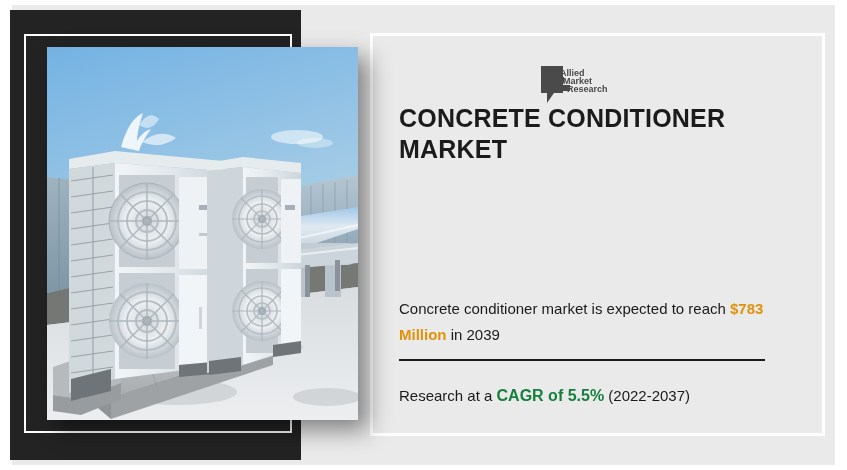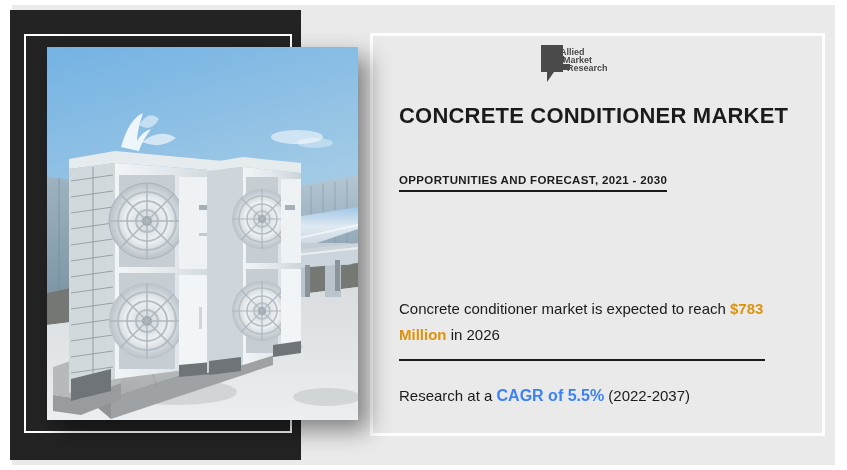--- a/index.html
+++ b/index.html
@@ -35,27 +35,27 @@
   
   #photo{
     position:absolute;left:47px;top:47px;width:311px;height:373px;
     overflow:hidden;
     box-shadow:10px 10px 22px rgba(0,0,0,0.45);
     background:#8fc0e8;
   }
   #photo svg{display:block;width:311px;height:373px;}
 
   
-  #logo-wrap{position:absolute;left:537px;top:42px;width:70px;height:47px;}
+  #logo-wrap{position:absolute;left:537px;top:63px;width:70px;height:47px;}
   #logo-wrap svg{display:block;width:70px;height:47px;}
 
   
   #headline{
     position:absolute;left:399px;top:103px;width:400px;
-    font-size:22px;font-weight:bold;color:#1b1b1b;
+    font-size:25px;font-weight:bold;color:#1b1b1b;
     line-height:1.22;letter-spacing:0.2px;
   }
   #subhead-wrap{
     position:absolute;left:399px;top:170px;width:400px;
   }
   #subhead{
     display:inline-block;
     font-size:11.5px;font-weight:bold;color:#1b1b1b;
     letter-spacing:0.35px;
     padding-bottom:4px;
@@ -69,21 +69,21 @@
   }
   #fact1 .hl{color:#e09209;font-weight:bold;}
   #divider{
     position:absolute;left:399px;top:359px;width:366px;height:0;
     border-top:2px solid #1b1b1b;
   }
   #fact2{
     position:absolute;left:399px;top:383px;width:380px;
     font-size:15px;color:#1b1b1b;line-height:1.6;white-space:nowrap;
   }
-  #fact2 .hl{color:#3b82f6;font-weight:bold;font-size:16px;}
+  #fact2 .hl{color:#15803d;font-weight:bold;font-size:16px;}
 </style>
 </head>
 <body>
 
 <div id="stage">
 
   <div id="grey-panel"></div>
   <div id="grey-inner-frame"></div>
 
   <div id="dark-panel"></div>
@@ -312,26 +312,23 @@
       <g fill="#4a4a4a" font-family="Liberation Sans, sans-serif" font-size="9" font-weight="bold">
         <text x="23" y="13">Allied</text>
         <text x="26" y="21">Market</text>
         <text x="30" y="29">Research</text>
       </g>
     </svg>
   </div>
 
   <div id="headline">CONCRETE CONDITIONER MARKET</div>
 
-  <div id="subhead-wrap">
-    <span id="subhead">OPPORTUNITIES AND FORECAST, 2021 - 2030</span>
-  </div>
 
   <div id="fact1">
-    <span>Concrete conditioner market is expected to reach </span><span class="hl">$783 Million</span><span> in 2026</span>
+    <span>Concrete conditioner market is expected to reach </span><span class="hl">$783 Million</span><span> in 2039</span>
   </div>
 
   <div id="divider"></div>
 
   <div id="fact2">
     <span>Research at a </span><span class="hl">CAGR of 5.5%</span><span> (2022-2037)</span>
   </div>
 
 </div>
 

